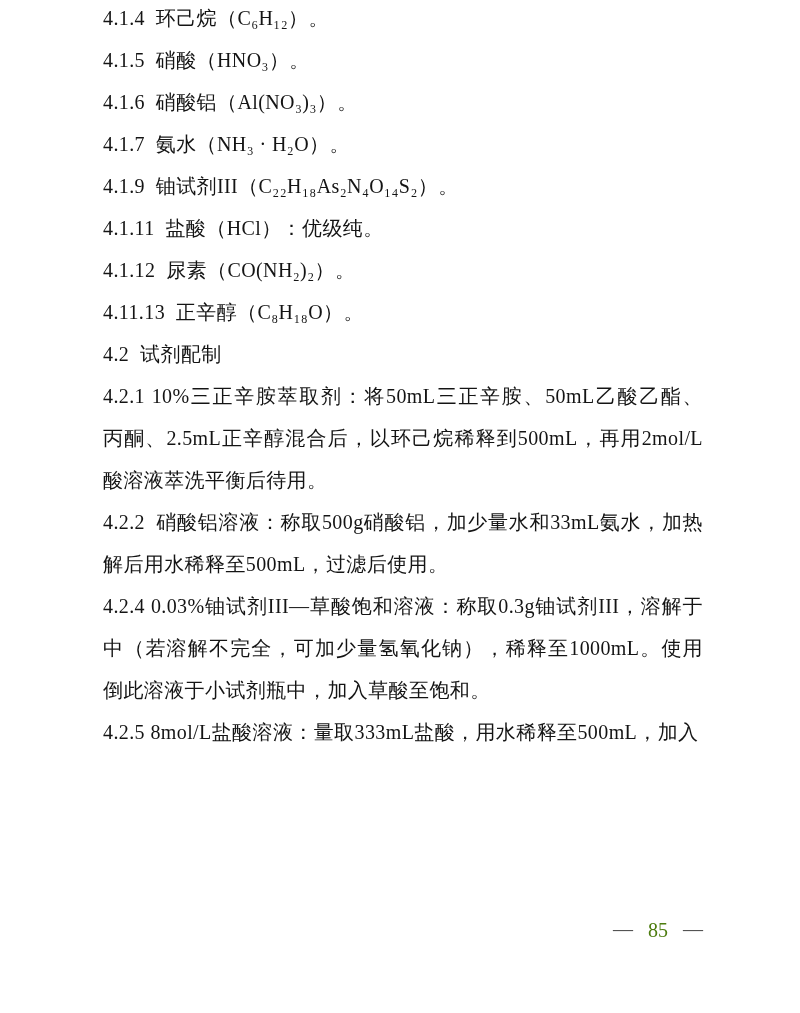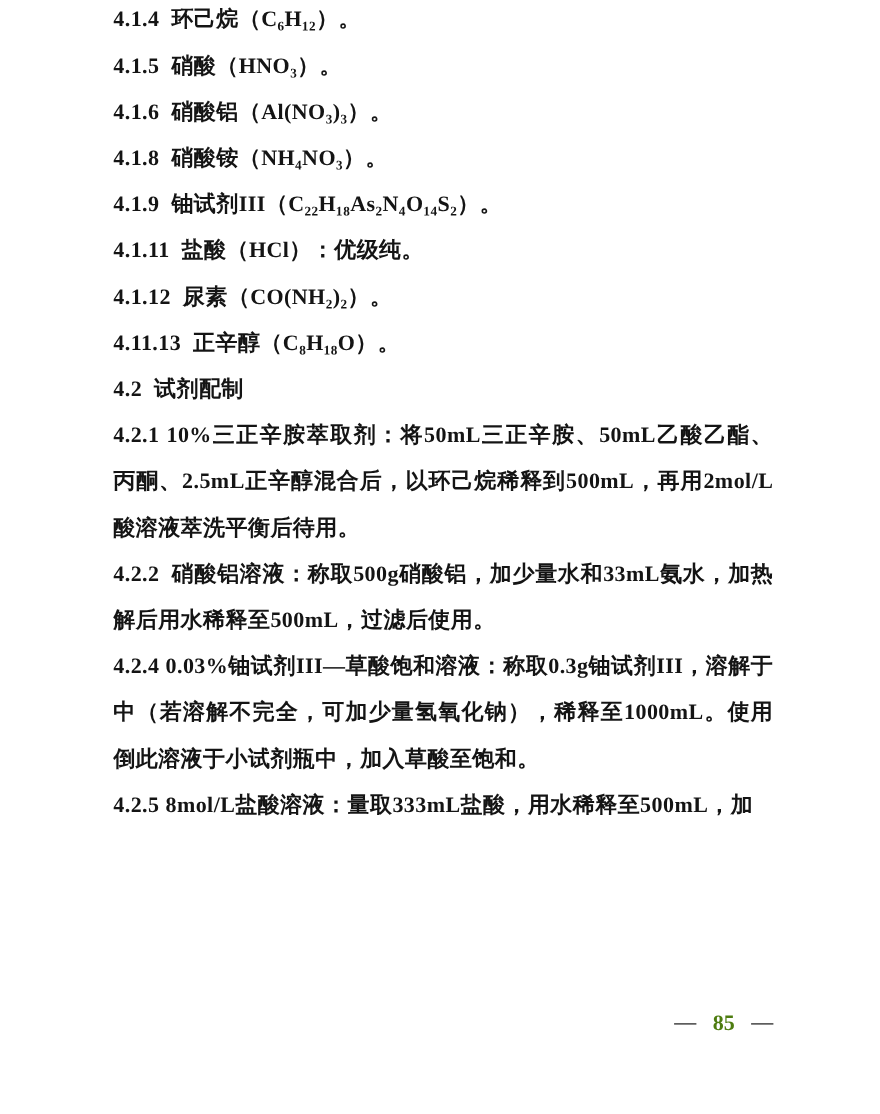--- a/index.html
+++ b/index.html
@@ -8,21 +8,20 @@
     background: #ffffff;
   }
   .page {
     position: relative;
     width: 800px;
     height: 1013px;
     background: #ffffff;
     overflow: hidden;
     font-family: "Liberation Serif", "DejaVu Serif", "DejaVu Sans", serif;
     color: #141414;
-    font-weight: bold;
   }
   .content {
     position: absolute;
     left: 103px;
     top: -3px;
     width: 600px;
     font-size: 20px;
     line-height: 42px;
     letter-spacing: 0.4px;
   }
@@ -57,21 +56,21 @@
   }
 </style>
 </head>
 <body>
 
 <div class="page">
   <div class="content">
     <p class="line">4.1.4  环己烷（C₆H₁₂）。</p>
     <p class="line">4.1.5  硝酸（HNO₃）。</p>
     <p class="line">4.1.6  硝酸铝（Al(NO₃)₃）。</p>
-    <p class="line">4.1.8  硝酸铵（NH₄NO₃）。</p>
+    <p class="line">4.1.7  氨水（NH₃ · H₂O）。</p>
     <p class="line">4.1.9  铀试剂III（C₂₂H₁₈As₂N₄O₁₄S₂）。</p>
     <p class="line">4.1.11  盐酸（HCl）：优级纯。</p>
     <p class="line">4.1.12  尿素（CO(NH₂)₂）。</p>
     <p class="line">4.11.13  正辛醇（C₈H₁₈O）。</p>
     <p class="line">4.2  试剂配制</p>
     <p class="line fill">4.2.1 10%三正辛胺萃取剂：将50mL三正辛胺、50mL乙酸乙酯、50mL</p>
     <p class="line fill">丙酮、2.5mL正辛醇混合后，以环己烷稀释到500mL，再用2mol/L硝</p>
     <p class="line">酸溶液萃洗平衡后待用。</p>
     <p class="line fill">4.2.2  硝酸铝溶液：称取500g硝酸铝，加少量水和33mL氨水，加热溶</p>
     <p class="line">解后用水稀释至500mL，过滤后使用。</p>

